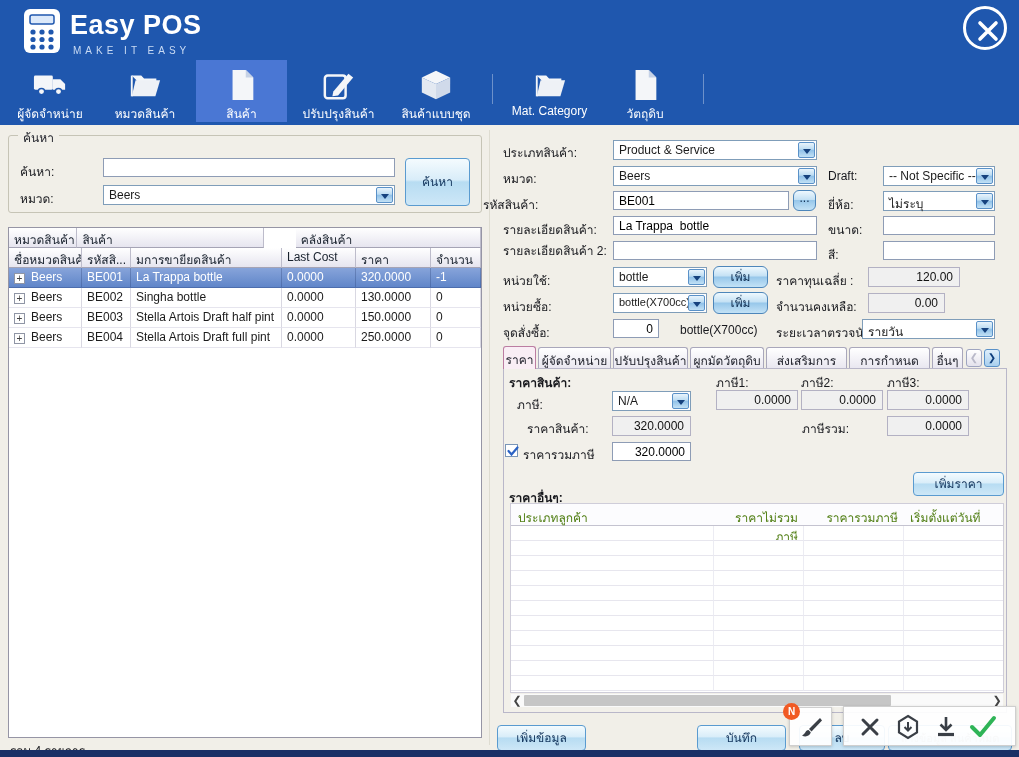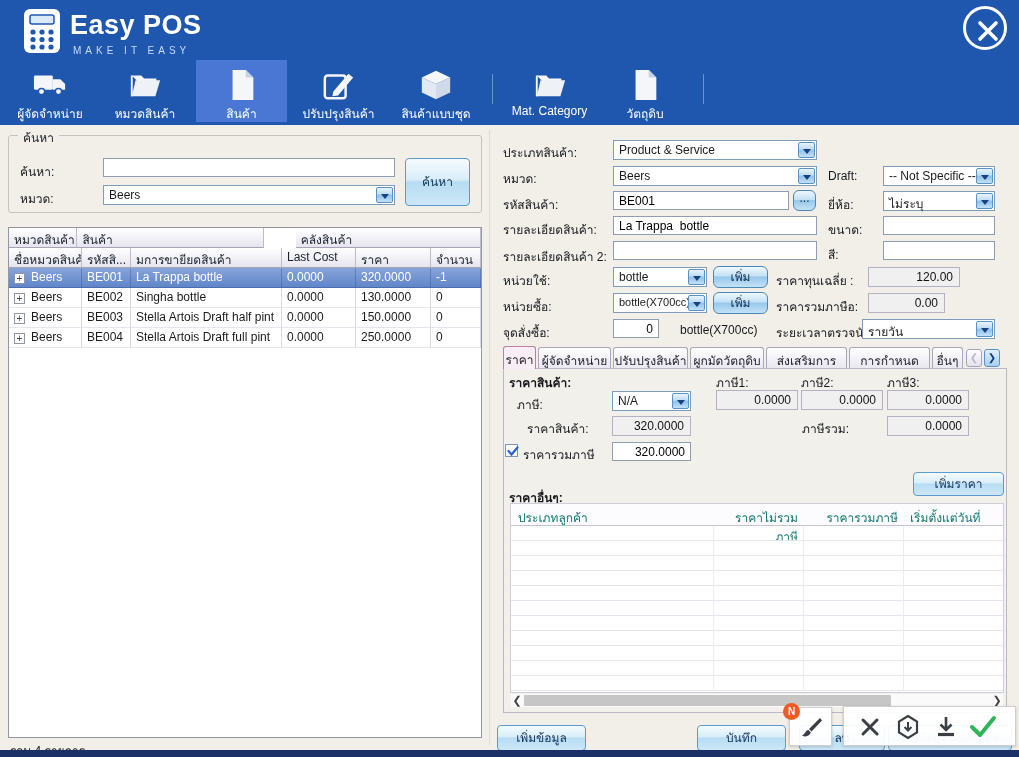--- a/index.html
+++ b/index.html
@@ -58,21 +58,21 @@
   .tab.active { top:346px; height:23px; background:#f9eef5; border-color:#bb7da2; z-index:3; }
   .tabarrow { position:absolute; top:349px; width:16px; height:18px; border:1px solid #9fa5c0; border-radius:3px; font-size:10px;
     text-align:center; line-height:16px; }
   .tabarrow.dis { color:#b9b9c9; background:linear-gradient(#fff,#e4e2ec); }
   .tabarrow.on { color:#0d3d7c; background:linear-gradient(#dfeffb,#a9cfee); border-color:#5a91c8; cursor:pointer; }
   .tabbox { position:absolute; left:503px; top:368px; width:504px; height:345px; border:1px solid #b9b7c9; background:#f2f0ea; }
 
   
   .optable { position:absolute; left:510px; top:503px; width:494px; height:190px; background:#fff; border:1px solid #cfcdd9; }
   .ophead { display:flex; height:22px; border-bottom:1px solid #c4c3d0; background:#fcfcfe; }
-  .ophc { font-size:12px; padding-top:4px; color:#0f766e; }
+  .ophc { font-size:12px; padding-top:4px; color:#4d7c0f; }
   .opc0{width:203px; padding-left:7px;} .opc1{width:90px; text-align:right; padding-right:6px;} .opc2{width:100px; text-align:right; padding-right:6px;} .opc3{width:99px; padding-left:6px;}
   .opr { display:flex; height:15px; }
   .opc { border-right:1px solid #ececf3; border-bottom:1px solid #e7e6ee; }
   .opr .opc:nth-child(1){width:203px;} .opr .opc:nth-child(2){width:90px;} .opr .opc:nth-child(3){width:100px;} .opr .opc:nth-child(4){width:99px; border-right:none;}
 
   .hscroll { position:absolute; left:511px; top:694px; width:492px; height:13px; background:#fafafa; }
   .hs-arrow { position:absolute; top:0; width:12px; height:13px; color:#444; font-size:11px; line-height:12px; text-align:center; cursor:pointer; }
   .hs-thumb { position:absolute; left:13px; top:1px; width:367px; height:11px; background:#c6c6c6; border-radius:1px; cursor:pointer; }
 
   
@@ -256,37 +256,37 @@
       </span>
   </div>
   <div class="lbl abs" style="left:828px;top:169px">Draft:</div>
   <div class="combo abs" style="left:883px;top:166px;width:112px">
     <span class="combo-text">-- Not Specific --</span>
     <span class="combo-btn">
         <i class="chv"></i>
       </span>
   </div>
 
-  <div class="lbl abs" style="left:503px;top:195px">รหัสสินค้า:</div>
+  <div class="lbl abs" style="left:483px;top:195px">รหัสสินค้า:</div>
   <input class="tfield abs" style="left: 613px; top: 191px; width: 176px;" value="BE001">
   <div class="glossy2 abs" style="left:793px;top:190px;width:23px;height:21px;line-height:14px">...</div>
   <div class="lbl abs" style="left:828px;top:195px">ยี่ห้อ:</div>
   <div class="combo abs" style="left:883px;top:191px;width:112px">
     <span class="combo-text">ไม่ระบุ</span>
     <span class="combo-btn">
         <i class="chv"></i>
       </span>
   </div>
 
   <div class="lbl abs" style="left:503px;top:220px">รายละเอียดสินค้า:</div>
   <input class="tfield abs" style="left: 613px; top: 216px; width: 204px;" value="La Trappa  bottle">
   <div class="lbl abs" style="left:828px;top:220px">ขนาด:</div>
   <input class="tfield abs" style="left: 883px; top: 216px; width: 112px;" value="">
 
-  <div class="lbl abs" style="left:503px;top:247px">รายละเอียดสินค้า 2:</div>
+  <div class="lbl abs" style="left:503px;top:241px">รายละเอียดสินค้า 2:</div>
   <input class="tfield abs" style="left: 613px; top: 241px; width: 204px;" value="">
   <div class="lbl abs" style="left:828px;top:245px">สี:</div>
   <input class="tfield abs" style="left: 883px; top: 241px; width: 112px;" value="">
 
   <div class="lbl abs" style="left:503px;top:271px">หน่วยใช้:</div>
   <div class="combo abs" style="left:613px;top:267px;width:94px">
     <span class="combo-text">bottle</span>
     <span class="combo-btn">
         <i class="chv"></i>
       </span>
@@ -296,21 +296,21 @@
   <div class="rfield abs" style="left:868px;top:267px;width:92px">120.00</div>
 
   <div class="lbl abs" style="left:503px;top:297px">หน่วยซื้อ:</div>
   <div class="combo abs" style="left:613px;top:293px;width:94px">
     <span class="combo-text" style="font-size:11px">bottle(X700cc)</span>
     <span class="combo-btn">
         <i class="chv"></i>
       </span>
   </div>
   <div class="glossy2 abs" style="left:713px;top:292px;width:55px;height:22px;line-height:20px">เพิ่ม</div>
-  <div class="lbl abs" style="left:776px;top:297px">ราคารวมภาษือ:</div>
+  <div class="lbl abs" style="left:776px;top:297px">จำนวนคงเหลือ:</div>
   <div class="rfield abs" style="left:868px;top:293px;width:77px">0.00</div>
 
   <div class="lbl abs" style="left:503px;top:323px">จุดสั่งซื้อ:</div>
   <input class="tfield abs num" style="left: 613px; top: 319px; width: 46px; text-align: right;" value="0">
   <div class="lbl abs" style="left:680px;top:323px">bottle(X700cc)</div>
   <div class="lbl abs" style="left:776px;top:323px">ระยะเวลาตรวจนับ :</div>
   <div class="combo abs" style="left:862px;top:319px;width:133px">
     <span class="combo-text">รายวัน</span>
     <span class="combo-btn">
         <i class="chv"></i>

